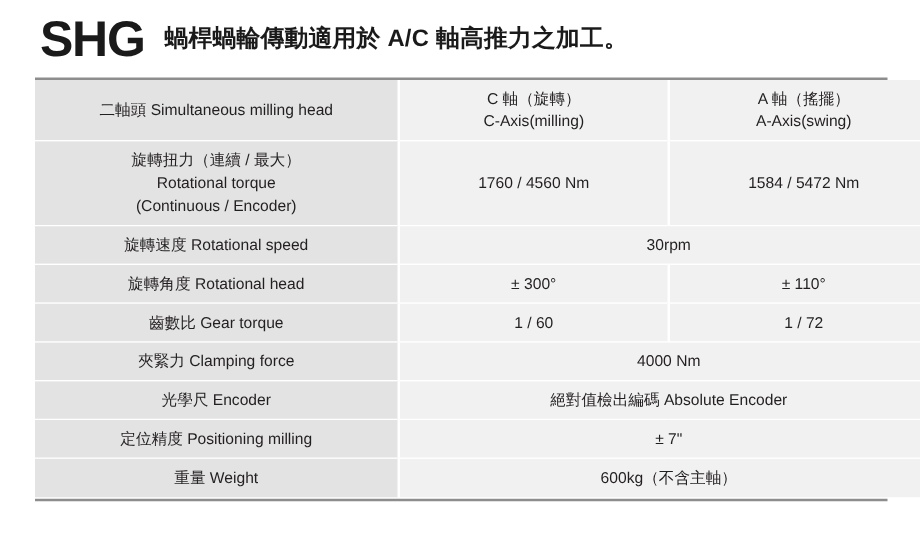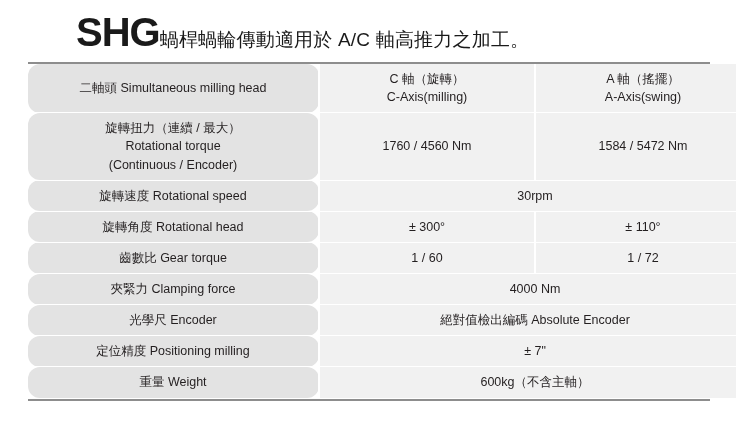--- a/index.html
+++ b/index.html
@@ -16,37 +16,38 @@
   }
   .page {
     position: relative;
     width: 736px;
     height: 428px;
     box-sizing: border-box;
     padding: 12px 28px 0 28px;
   }
   .header {
     display: flex;
-    align-items: flex-end;
+    align-items: center;
+    gap: 16px;
     padding-left: 4px;
     margin-bottom: 10px;
-    margin-left: 44px;
   }
   .brand {
     font-size: 40px;
     font-weight: bold;
     letter-spacing: -1px;
     line-height: 1;
     color: #1a1a1a;
   }
   .headline {
     font-size: 19px;
     line-height: 1.2;
     color: #1a1a1a;
     letter-spacing: 0.2px;
+    font-weight: bold;
   }
   table.spec {
     width: 682px;
     border-collapse: collapse;
     table-layout: fixed;
     font-size: 12.5px;
   }
   table.spec tr {
     border-bottom: 1px solid #ffffff;
   }
@@ -54,21 +55,20 @@
     padding: 6px 6px;
     vertical-align: middle;
     text-align: center;
     line-height: 1.45;
   }
   td.label {
     width: 278px;
     background: #e3e3e3;
     border-right: 2px solid #ffffff;
     color: #231f20;
-    border-radius: 12px;
   }
   td.val {
     background: #f1f1f1;
     color: #231f20;
   }
   td.val.split {
     width: 202px;
     border-right: 2px solid #ffffff;
   }
   td.val.last {

